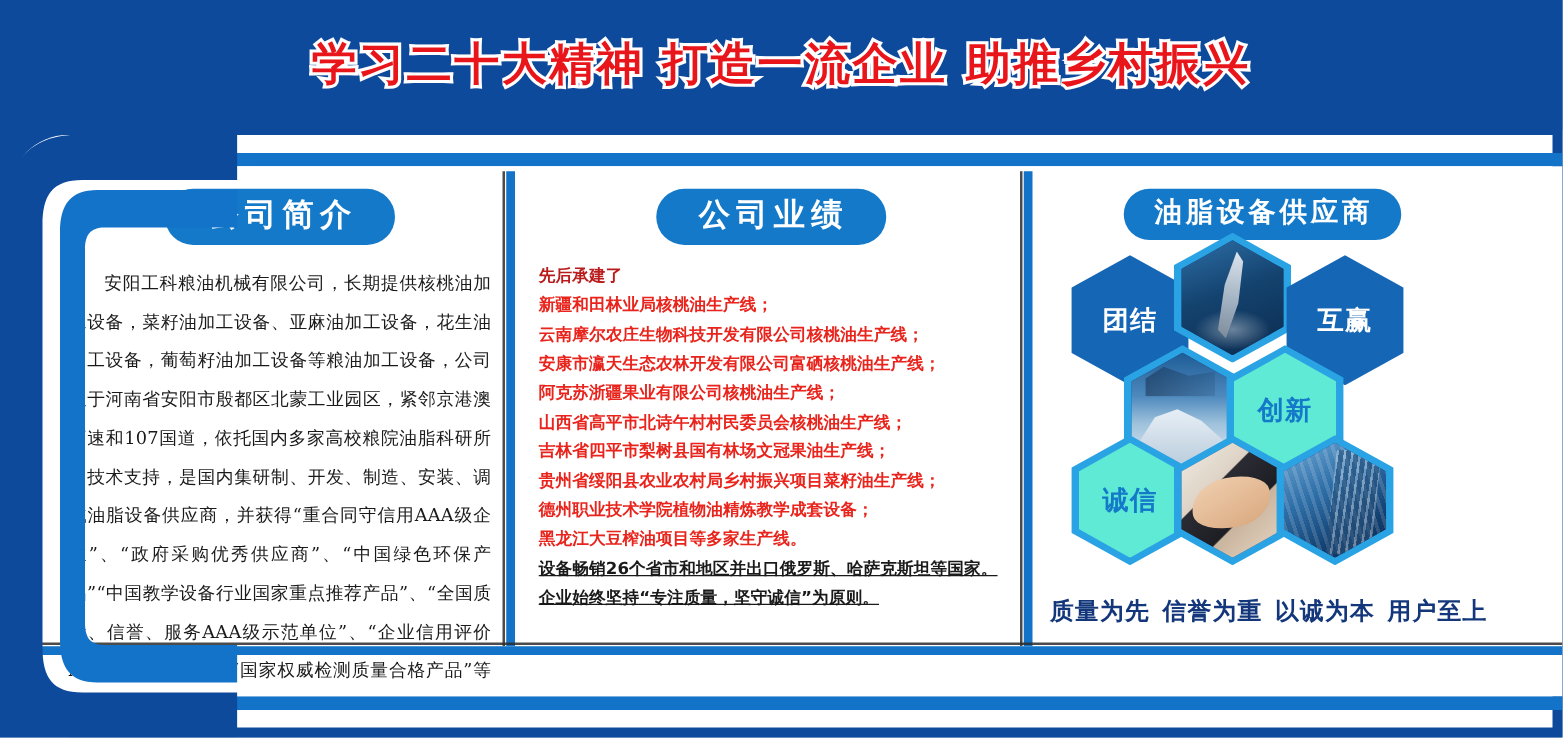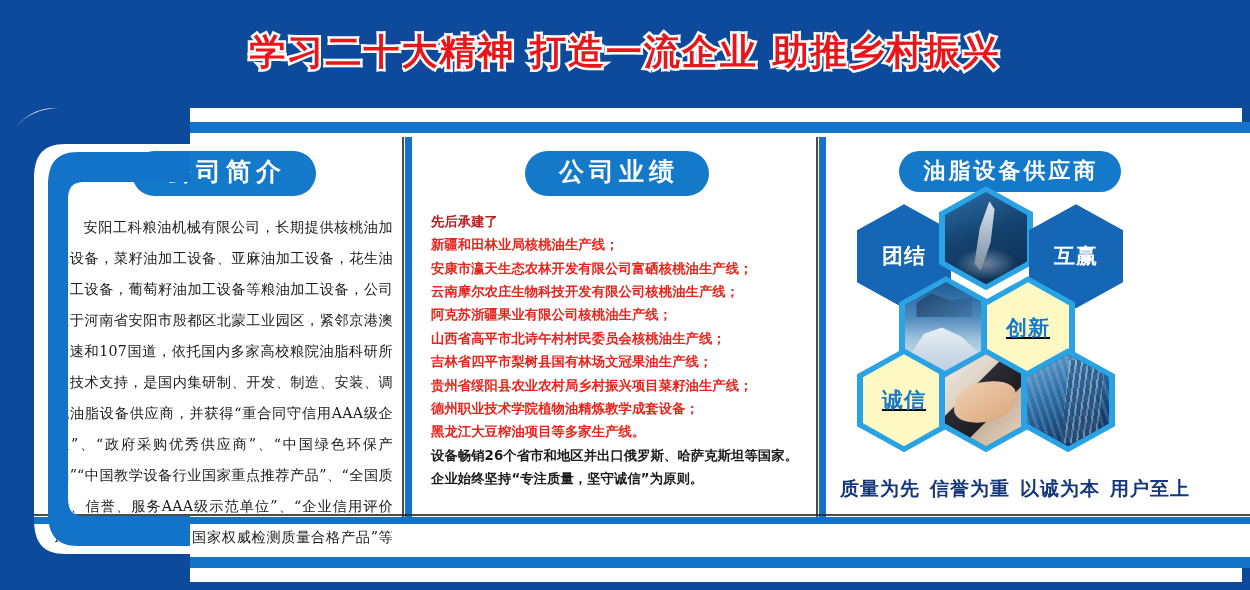--- a/index.html
+++ b/index.html
@@ -130,21 +130,21 @@
     margin-top:14px;
     font-family:"DejaVu Sans","Liberation Sans",sans-serif;
     font-size:13.3px;
     line-height:23.4px;
     color:#1a1a1a;
     font-weight:700;
     letter-spacing:.1px;
   }
   .perf .lead{color:#b91c1c;}
   .perf .proj{color:#e8241c;}
-  .perf .tail{color:#1a1a1a;}
+  .perf .tail{color:#1a1a1a;text-decoration:underline;}
   .perf p{margin:0;white-space:nowrap;}
 
   
   .hex-wrap{
     position:relative;
     width:100%;height:262px;
     margin-top:6px;
   }
   .hex{
     position:absolute;
@@ -162,21 +162,21 @@
     font-family:"DejaVu Sans","Liberation Sans",sans-serif;
     font-weight:700;font-size:21px;letter-spacing:1px;
     line-height:1;
   }
   
   .hex.solid{background:#1566b5;text-decoration:underline;}
   .hex.solid .hex-in{background:#1566b5;}
   .hex.solid .hex-label{color:#ffffff;}
   
   .hex.outline{background:#2aa3e4;}
-  .hex.outline .hex-in{background:#fef9c3;text-decoration:underline;}
+  .hex.outline .hex-in{background:#5eead4;}
   .hex.outline .hex-label{color:#1479c9;}
   
   .hex.pic{background:#2aa3e4;}
   .hex.pic .hex-in{background:#0d3f78;}
 
   
   .pic-carrier{
     position:absolute;inset:0;
     background:
       radial-gradient(ellipse 60% 28% at 50% 78%, rgba(255,255,255,.38), transparent 62%),
@@ -266,22 +266,22 @@
         <div class="badge">公司简介</div>
         <div class="intro">安阳工科粮油机械有限公司，长期提供核桃油加工设备，菜籽油加工设备、亚麻油加工设备，花生油加工设备，葡萄籽油加工设备等粮油加工设备，公司位于河南省安阳市殷都区北蒙工业园区，紧邻京港澳高速和107国道，依托国内多家高校粮院油脂科研所为技术支持，是国内集研制、开发、制造、安装、调试油脂设备供应商，并获得“重合同守信用AAA级企业”、“政府采购优秀供应商”、“中国绿色环保产品”“中国教学设备行业国家重点推荐产品”、“全国质量、信誉、服务AAA级示范单位”、“企业信用评价AAA级信用企业”、“国家权威检测质量合格产品”等荣誉。</div>
       </div>
 
       <div class="col col-mid">
         <div class="badge">公司业绩</div>
         <div class="perf">
           <p class="lead">先后承建了</p>
           <div id="proj-list">
               <p class="proj">新疆和田林业局核桃油生产线；</p>
+              <p class="proj">云南摩尔农庄生物科技开发有限公司核桃油生产线；</p>
               <p class="proj">安康市瀛天生态农林开发有限公司富硒核桃油生产线；</p>
-              <p class="proj">云南摩尔农庄生物科技开发有限公司核桃油生产线；</p>
               <p class="proj">阿克苏浙疆果业有限公司核桃油生产线；</p>
               <p class="proj">山西省高平市北诗午村村民委员会核桃油生产线；</p>
               <p class="proj">吉林省四平市梨树县国有林场文冠果油生产线；</p>
               <p class="proj">贵州省绥阳县农业农村局乡村振兴项目菜籽油生产线；</p>
               <p class="proj">德州职业技术学院植物油精炼教学成套设备；</p>
               <p class="proj">黑龙江大豆榨油项目等多家生产线。</p>
             </div>
           <div id="tail-list">
               <p class="tail">设备畅销26个省市和地区并出口俄罗斯、哈萨克斯坦等国家。</p>
               <p class="tail">企业始终坚持“专注质量，坚守诚信”为原则。</p>

